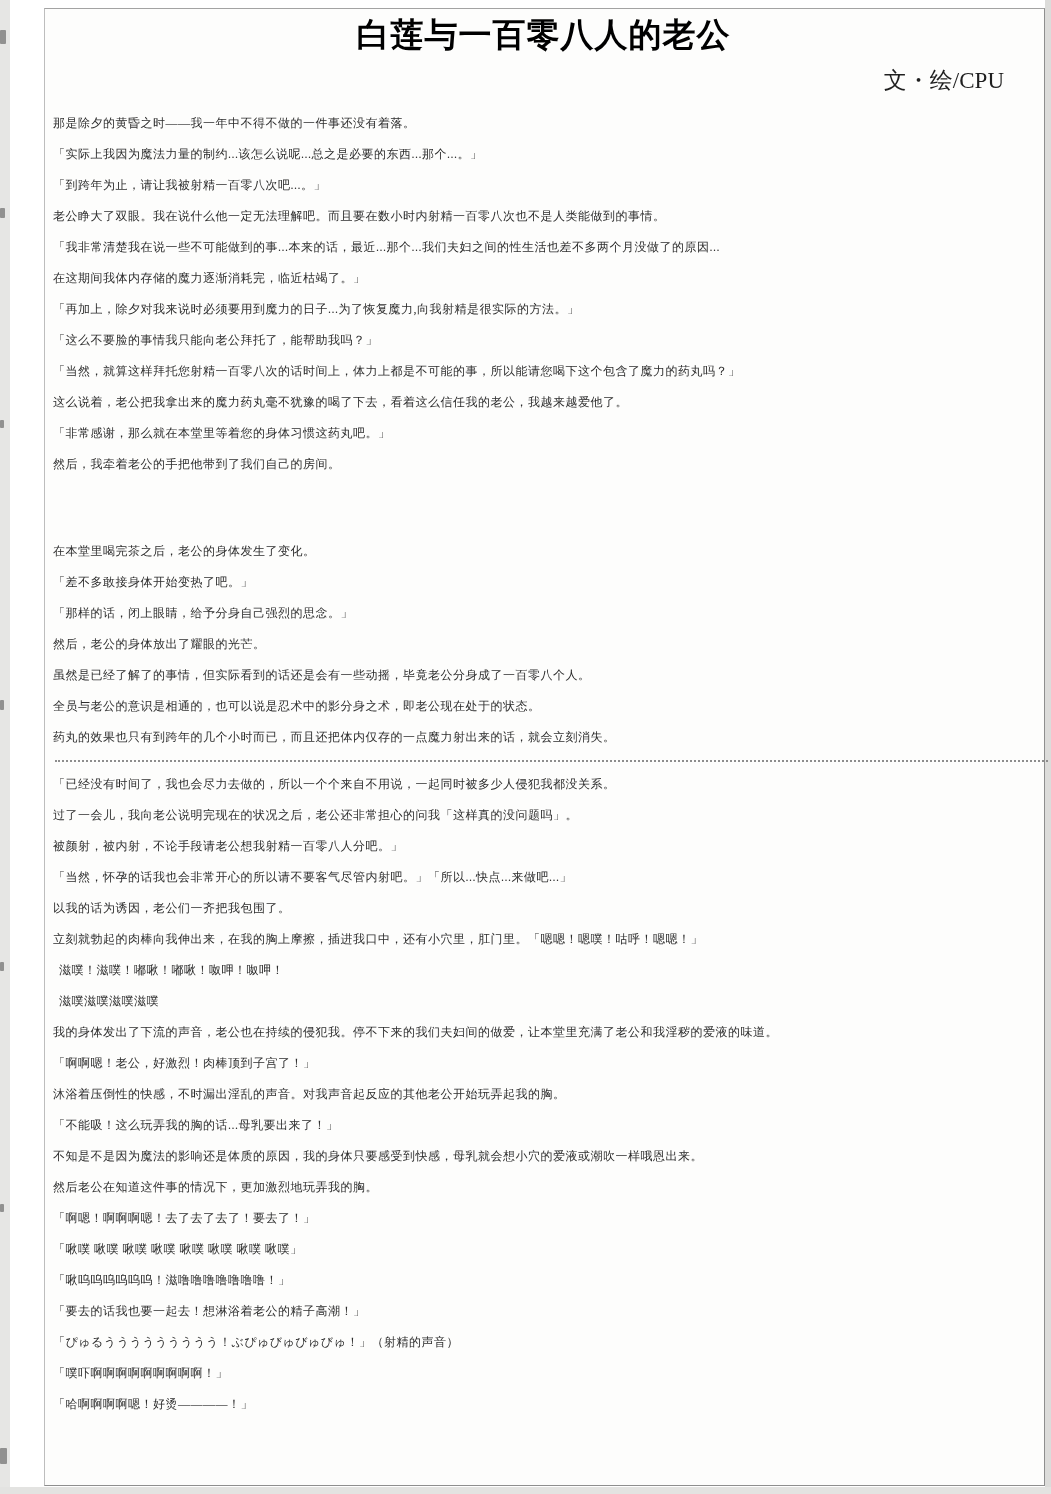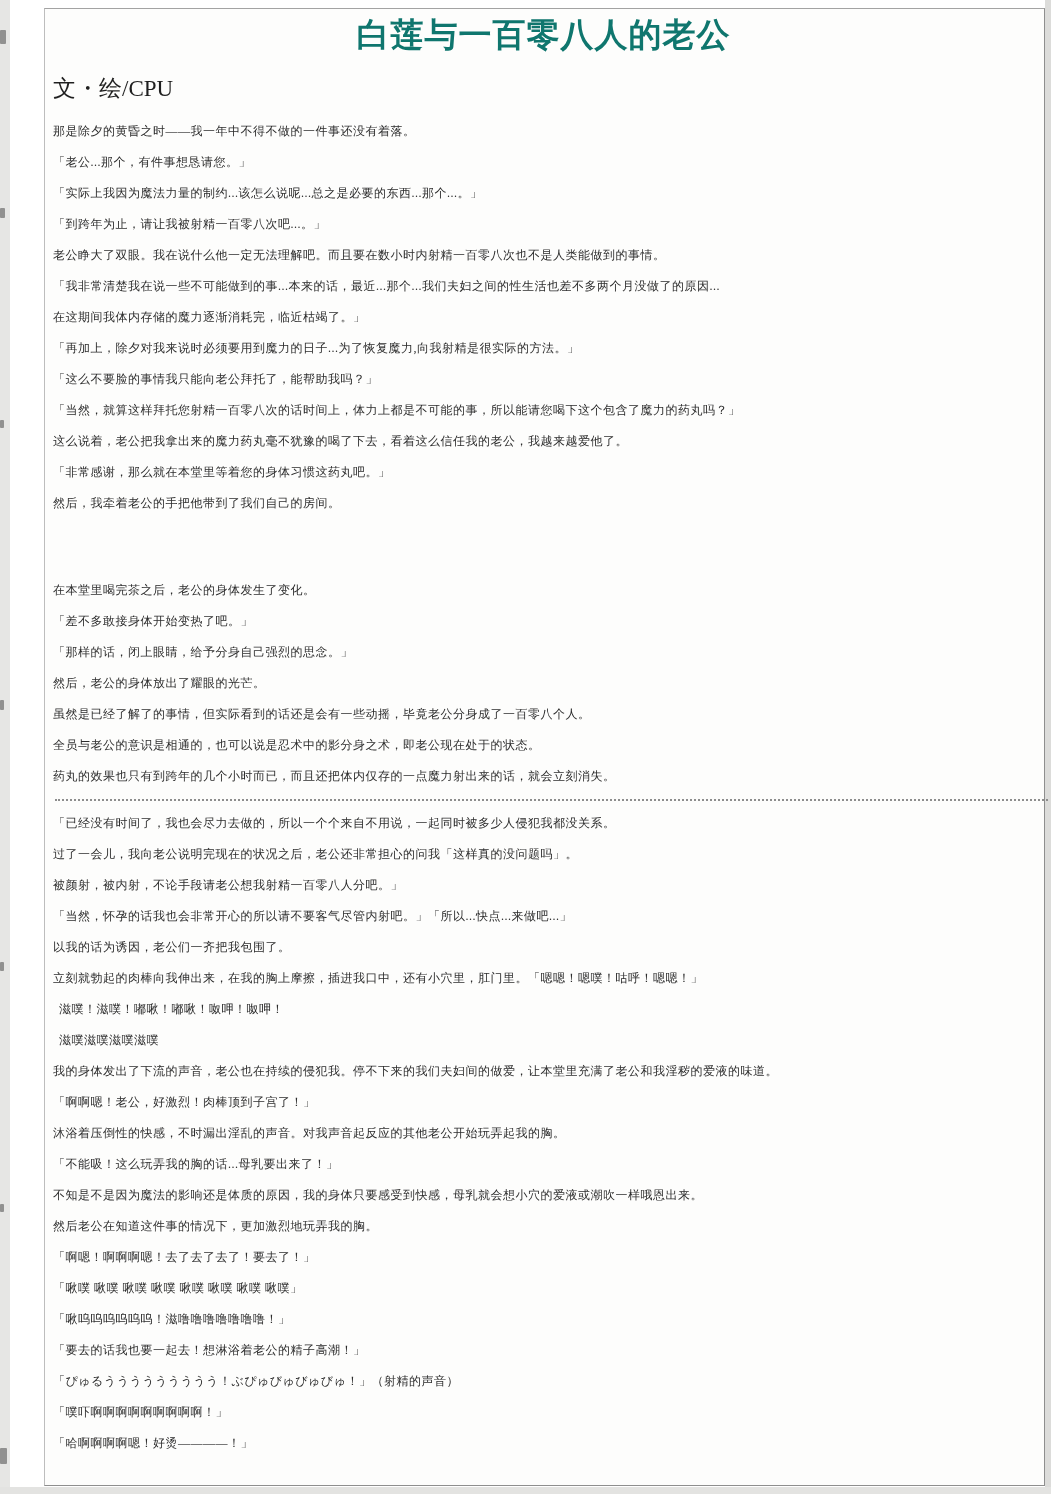--- a/index.html
+++ b/index.html
@@ -14,24 +14,24 @@
   .frame {
     position:absolute; left:44px; top:8px; width:1001px; height:1478px; box-sizing:border-box;
     background:#fdfdfc;
     border-top:1px solid #a3a3a3; border-left:1px solid #bdbdbd;
     border-right:1px solid #8e8e8e; border-bottom:1px solid #8e8e8e;
   }
   .content { padding:4px 10px 0 8px; }
   .title {
     margin:2px 0 0; text-align:center;
     font-size:33px; line-height:40px; font-weight:700;
-    color:#0f766e; letter-spacing:1px;
+    color:#000000; letter-spacing:1px;
   }
   .byline {
-    text-align:left; padding-right:30px; margin-top:20px;
+    text-align:right; padding-right:30px; margin-top:12px;
     font-size:23px; line-height:28px; color:#1f1f1f;
   }
   .bodytext { margin-top:20px; color:#2d2d2d; }
   .para {
     margin:0 0 14px; font-size:12px; line-height:17px;
     letter-spacing:0.5px; white-space:nowrap;
   }
   .para.indent { padding-left:6px; }
   .spacer { height:56px; }
   .divider { height:0; border-top:2px dotted #8d8d8d; margin:2px -14px 14px 2px; }
@@ -52,21 +52,20 @@
   <div class="artifact" style="left:0;top:962px;width:4px;height:9px;"></div>
   <div class="artifact" style="left:0;top:1204px;width:4px;height:8px;"></div>
   <div class="artifact" style="left:0;top:1448px;width:7px;height:16px;"></div>
 
   <div class="frame">
     <div class="content">
       <h1 class="title">白莲与一百零八人的老公</h1>
       <div class="byline">文・绘/CPU</div>
       <div class="bodytext" id="bodytext">
           <p class="para">那是除夕的黄昏之时——我一年中不得不做的一件事还没有着落。</p>
-          <p class="para">「老公...那个，有件事想恳请您。」</p>
           <p class="para">「实际上我因为魔法力量的制约...该怎么说呢...总之是必要的东西...那个...。」</p>
           <p class="para">「到跨年为止，请让我被射精一百零八次吧...。」</p>
           <p class="para">老公睁大了双眼。我在说什么他一定无法理解吧。而且要在数小时内射精一百零八次也不是人类能做到的事情。</p>
           <p class="para">「我非常清楚我在说一些不可能做到的事...本来的话，最近...那个...我们夫妇之间的性生活也差不多两个月没做了的原因...</p>
           <p class="para">在这期间我体内存储的魔力逐渐消耗完，临近枯竭了。」</p>
           <p class="para">「再加上，除夕对我来说时必须要用到魔力的日子...为了恢复魔力,向我射精是很实际的方法。」</p>
           <p class="para">「这么不要脸的事情我只能向老公拜托了，能帮助我吗？」</p>
           <p class="para">「当然，就算这样拜托您射精一百零八次的话时间上，体力上都是不可能的事，所以能请您喝下这个包含了魔力的药丸吗？」</p>
           <p class="para">这么说着，老公把我拿出来的魔力药丸毫不犹豫的喝了下去，看着这么信任我的老公，我越来越爱他了。</p>
           <p class="para">「非常感谢，那么就在本堂里等着您的身体习惯这药丸吧。」</p>

